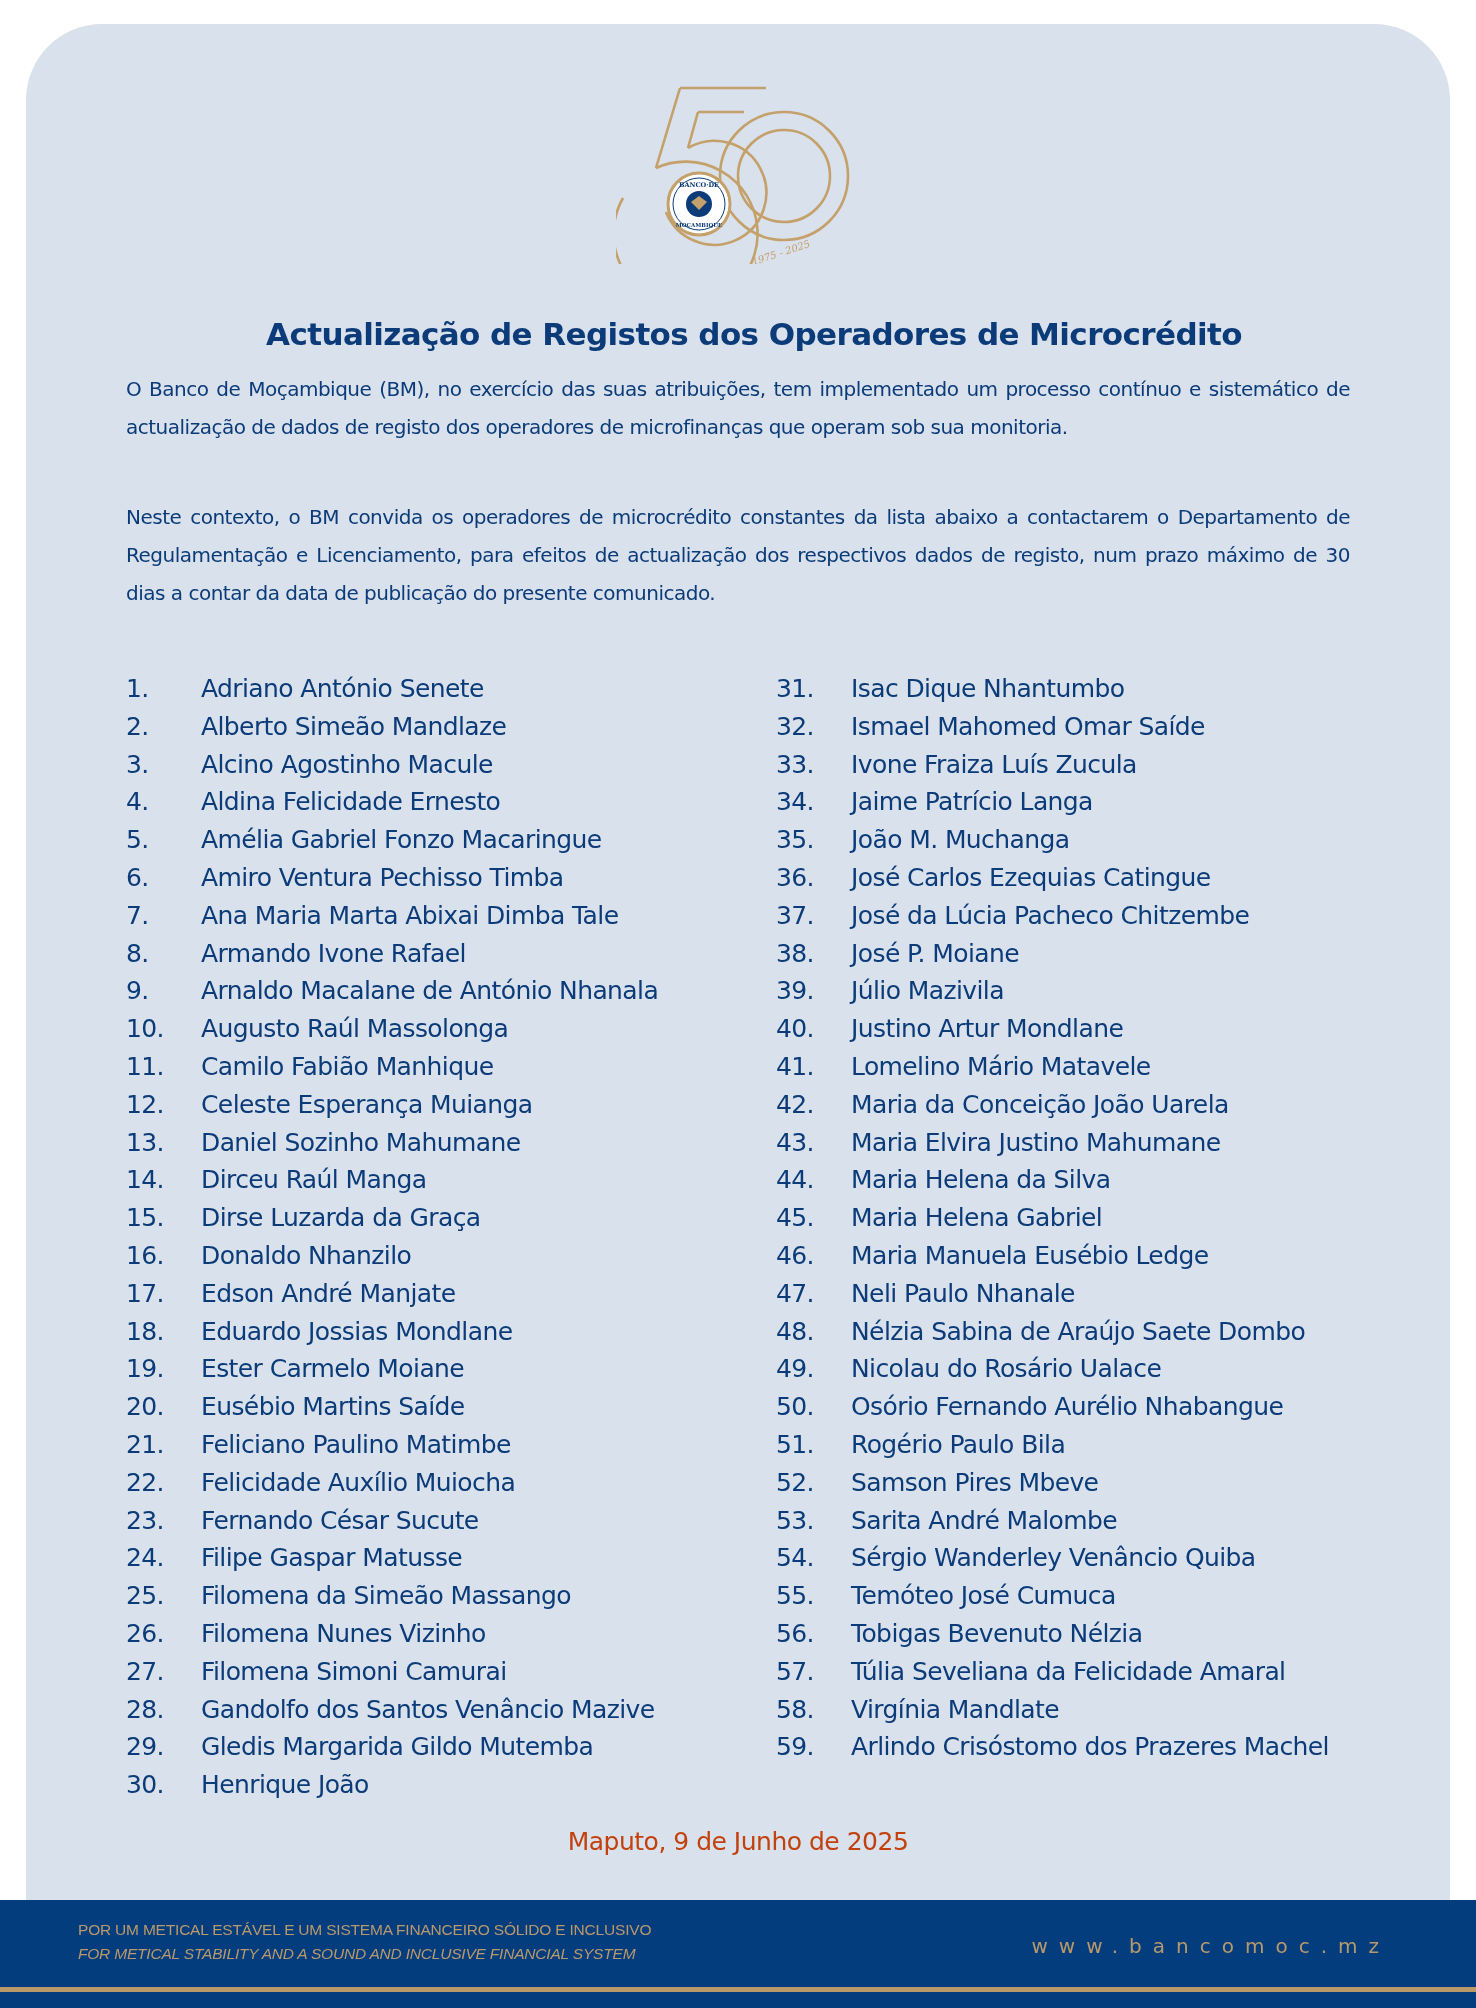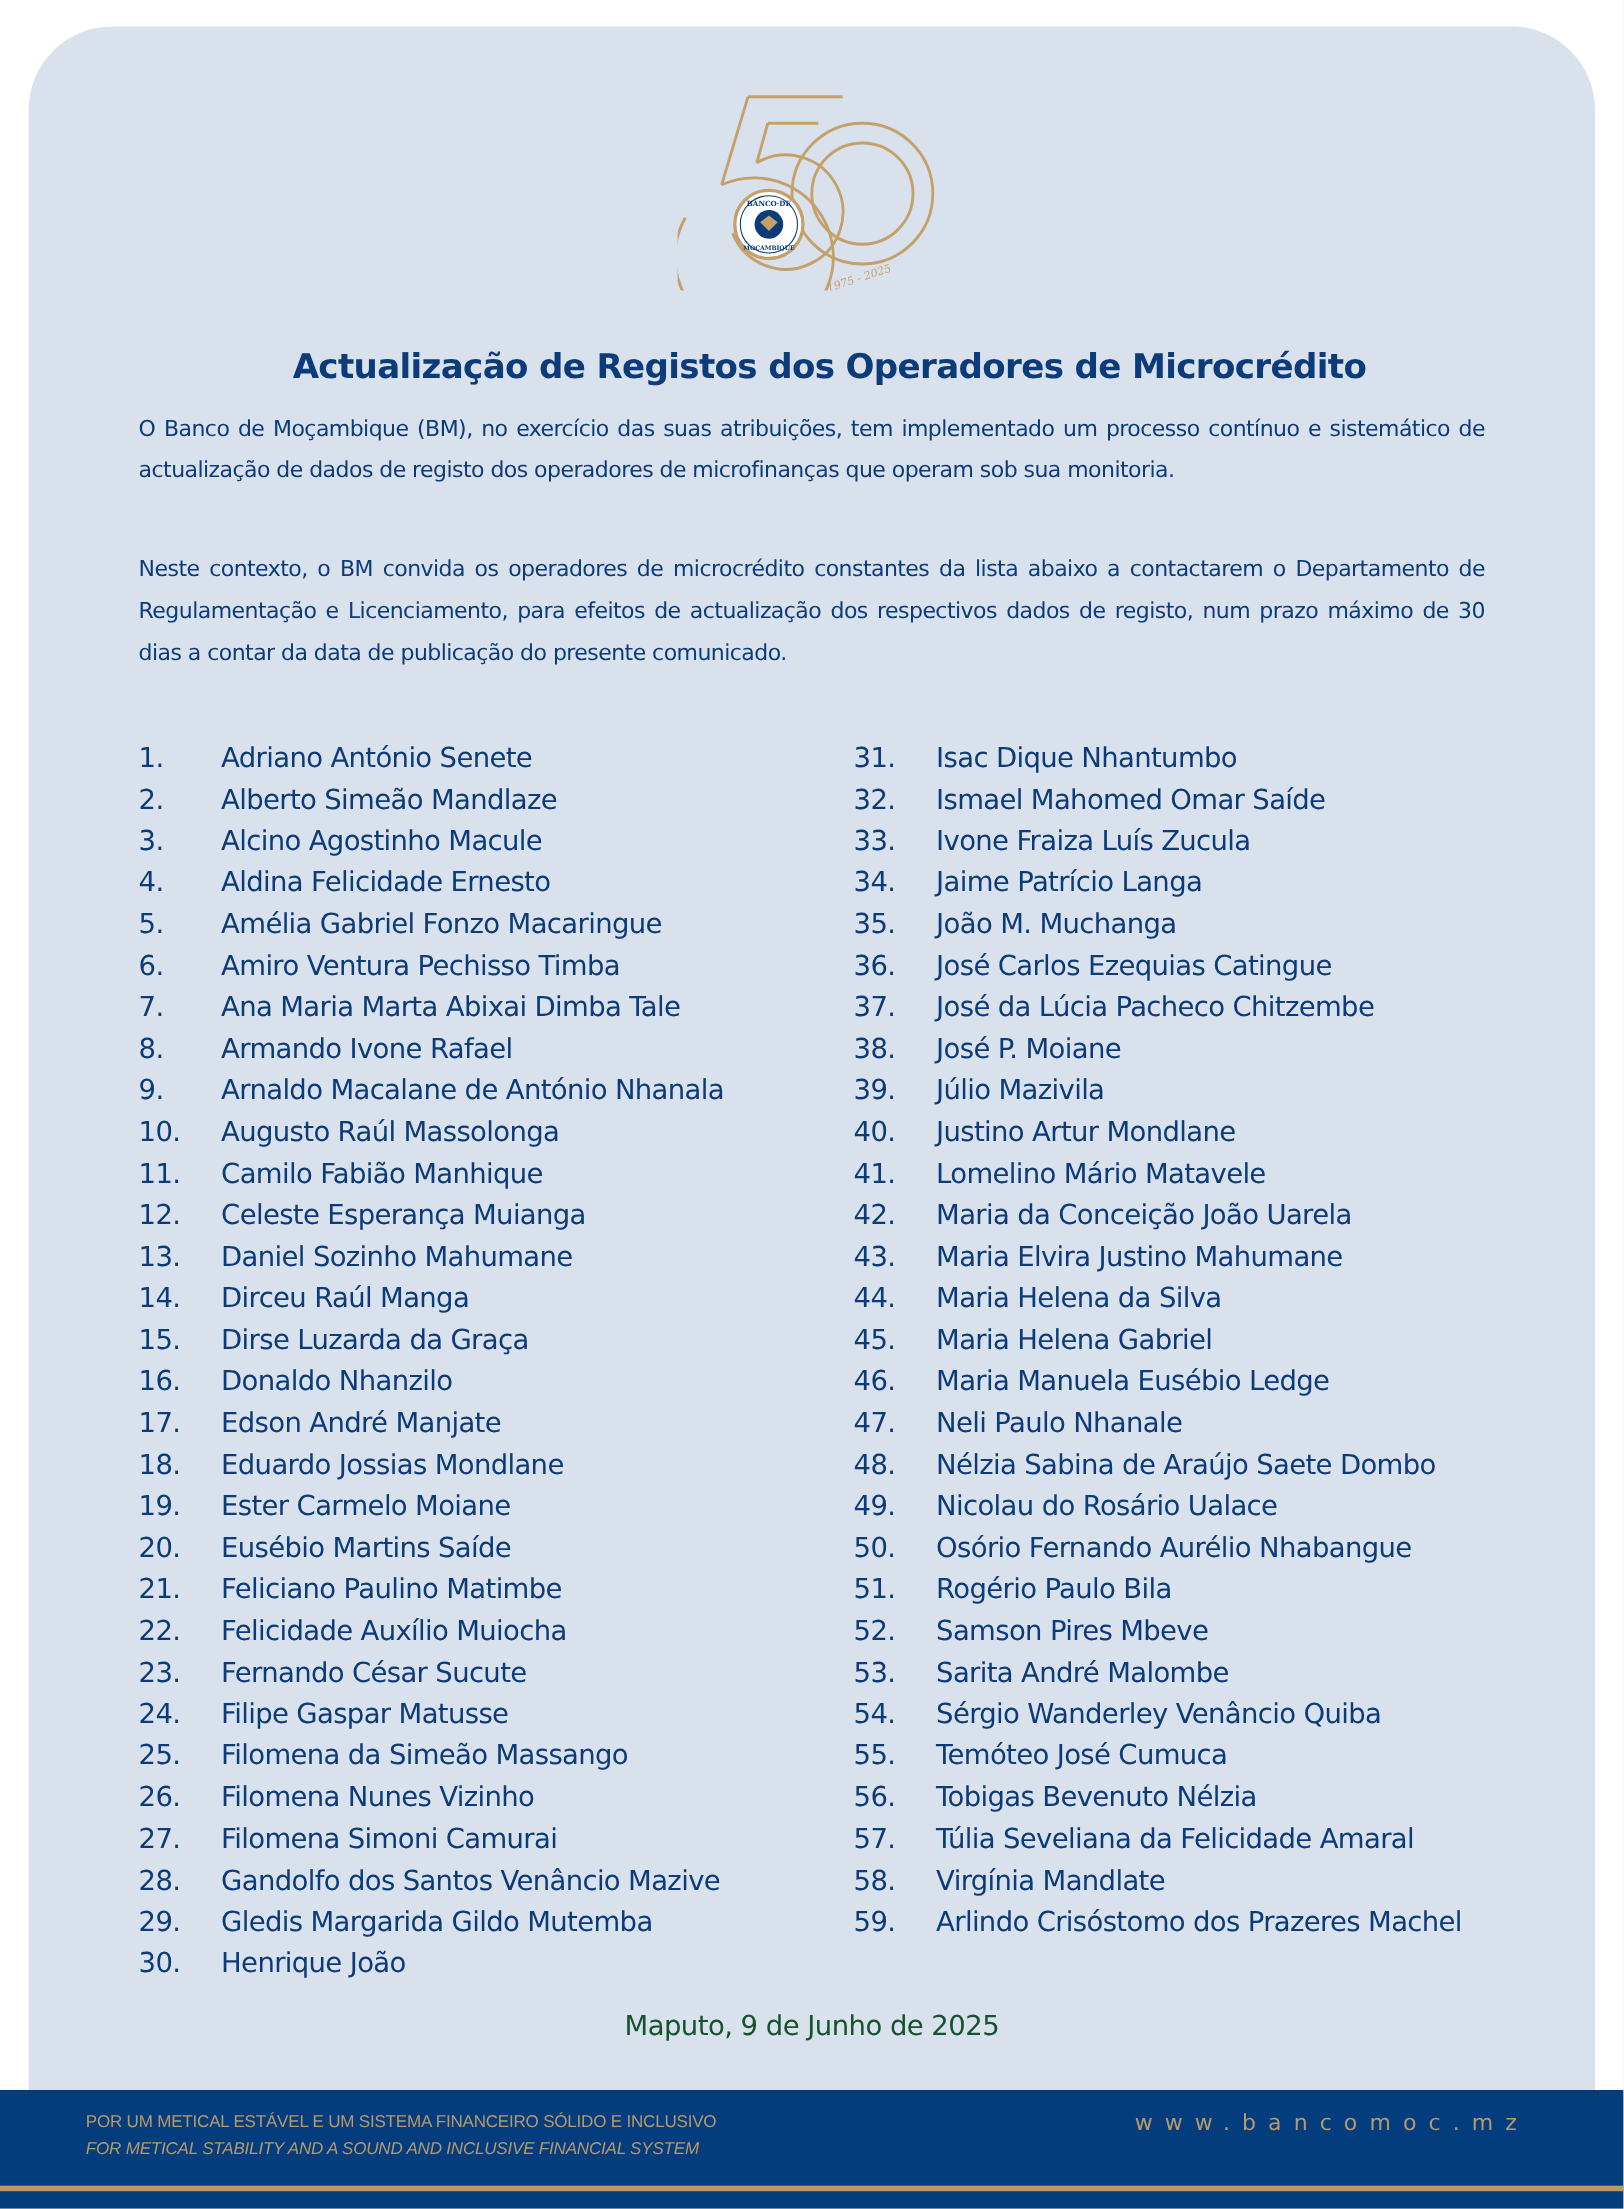--- a/index.html
+++ b/index.html
@@ -88,21 +88,21 @@
     }
     .date {
       position: absolute;
       left: 0;
       top: 1827px;
       width: 1476px;
       text-align: center;
       font-family: "DejaVu Sans", sans-serif;
       font-size: 25px;
       letter-spacing: -0.5px;
-      color: #14532d;
+      color: #c2410c;
       margin: 0;
     }
     .footer {
       position: absolute;
       left: 0;
       top: 1900px;
       width: 1476px;
       height: 108px;
       background: #033d7e;
     }
@@ -113,21 +113,21 @@
       font-size: 15.5px;
       letter-spacing: -0.2px;
       color: #b9996a;
       white-space: nowrap;
     }
     .footer .tag1 { top: 21px; }
     .footer .tag2 { top: 45px; font-style: italic; }
     .footer .url {
       position: absolute;
       right: 86px;
-      top: 17px;
+      top: 34px;
       font-family: "DejaVu Sans", sans-serif;
       font-size: 20px;
       letter-spacing: 11px;
       color: #b9996a;
       white-space: nowrap;
     }
     .footer .stripe {
       position: absolute;
       left: 0;
       top: 87px;

